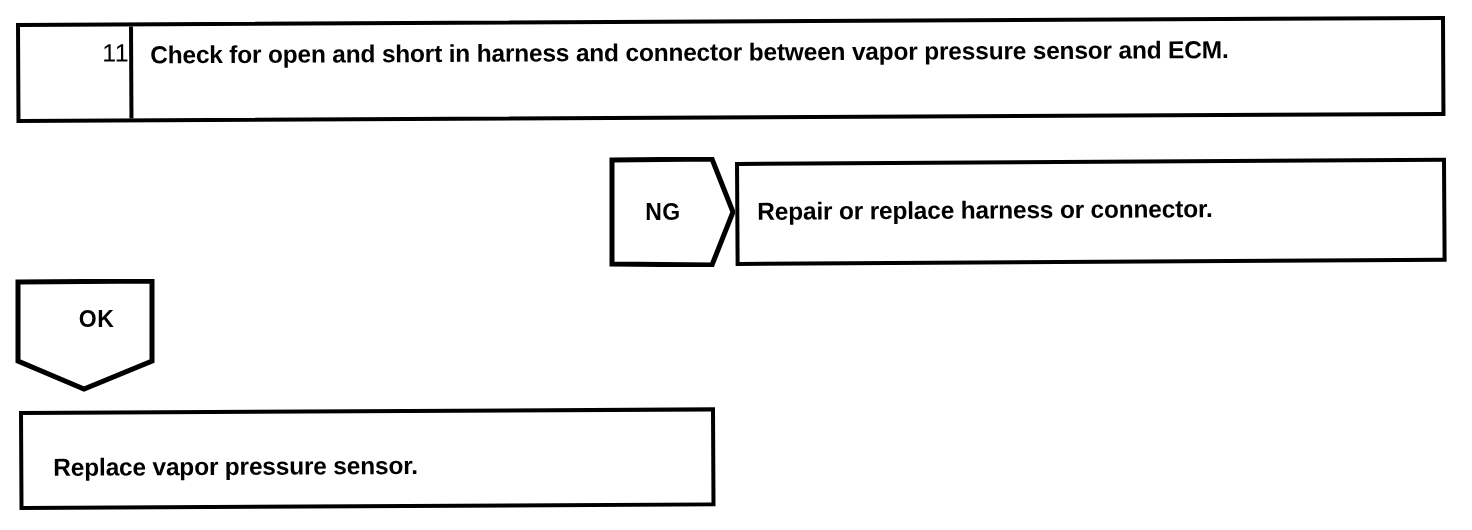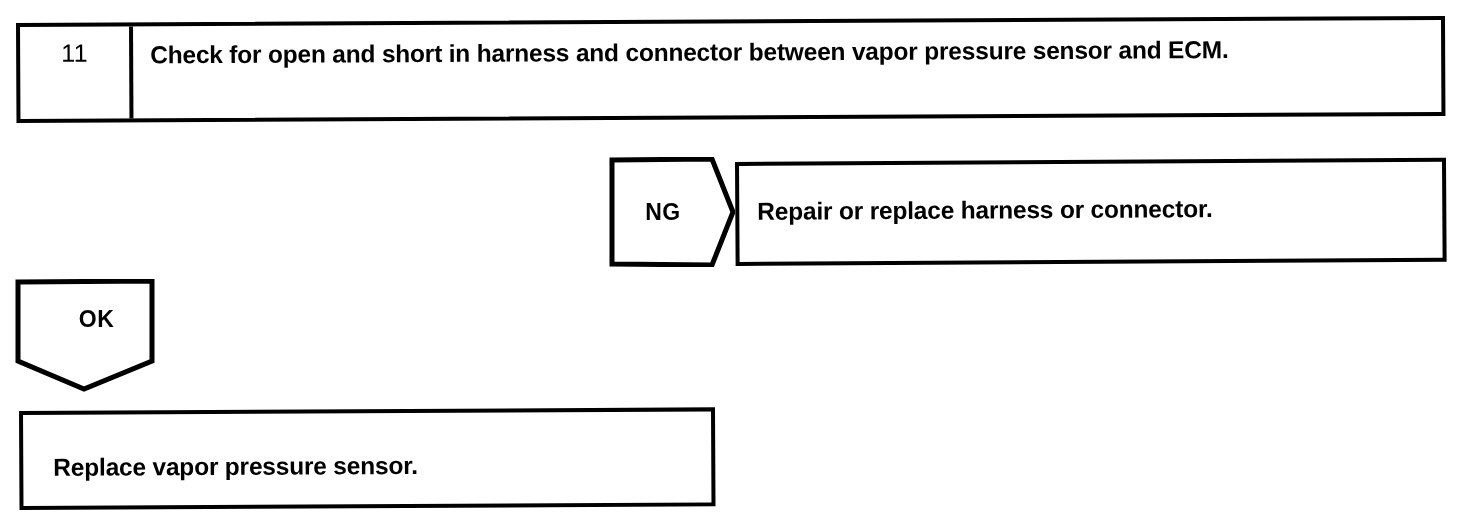--- a/index.html
+++ b/index.html
@@ -36,21 +36,21 @@
   .step-num-cell {
     position: absolute;
     left: 0;
     top: 0;
     width: 113px;
     height: 100%;
     border-right: 4px solid #000;
     box-sizing: border-box;
     display: flex;
     align-items: flex-start;
-    justify-content: center;
+    justify-content: flex-end;
     padding-top: 14px;
   }
   .step-num {
     font-size: 25px;
     font-weight: 400;
     color: #000;
     letter-spacing: 0.5px;
     line-height: 1;
   }
   .step-text {

